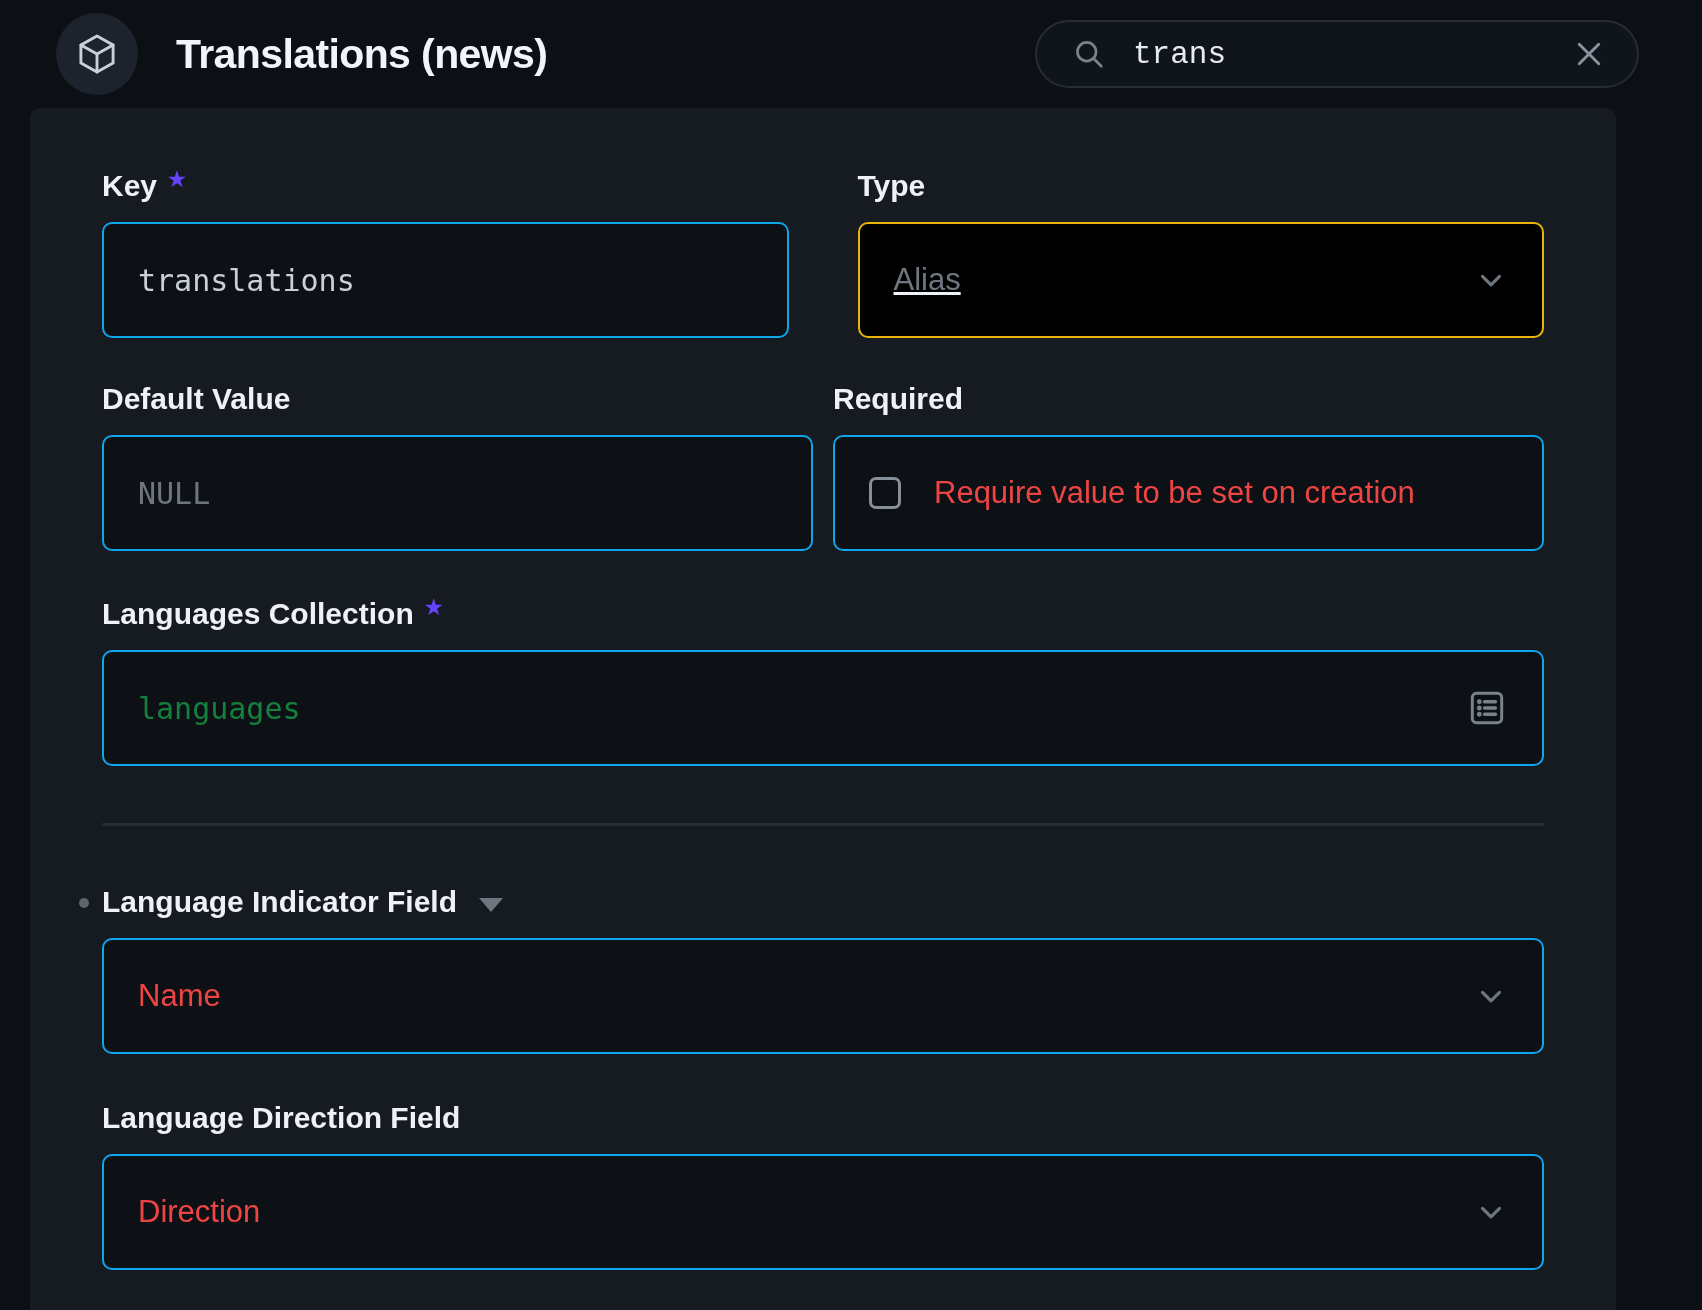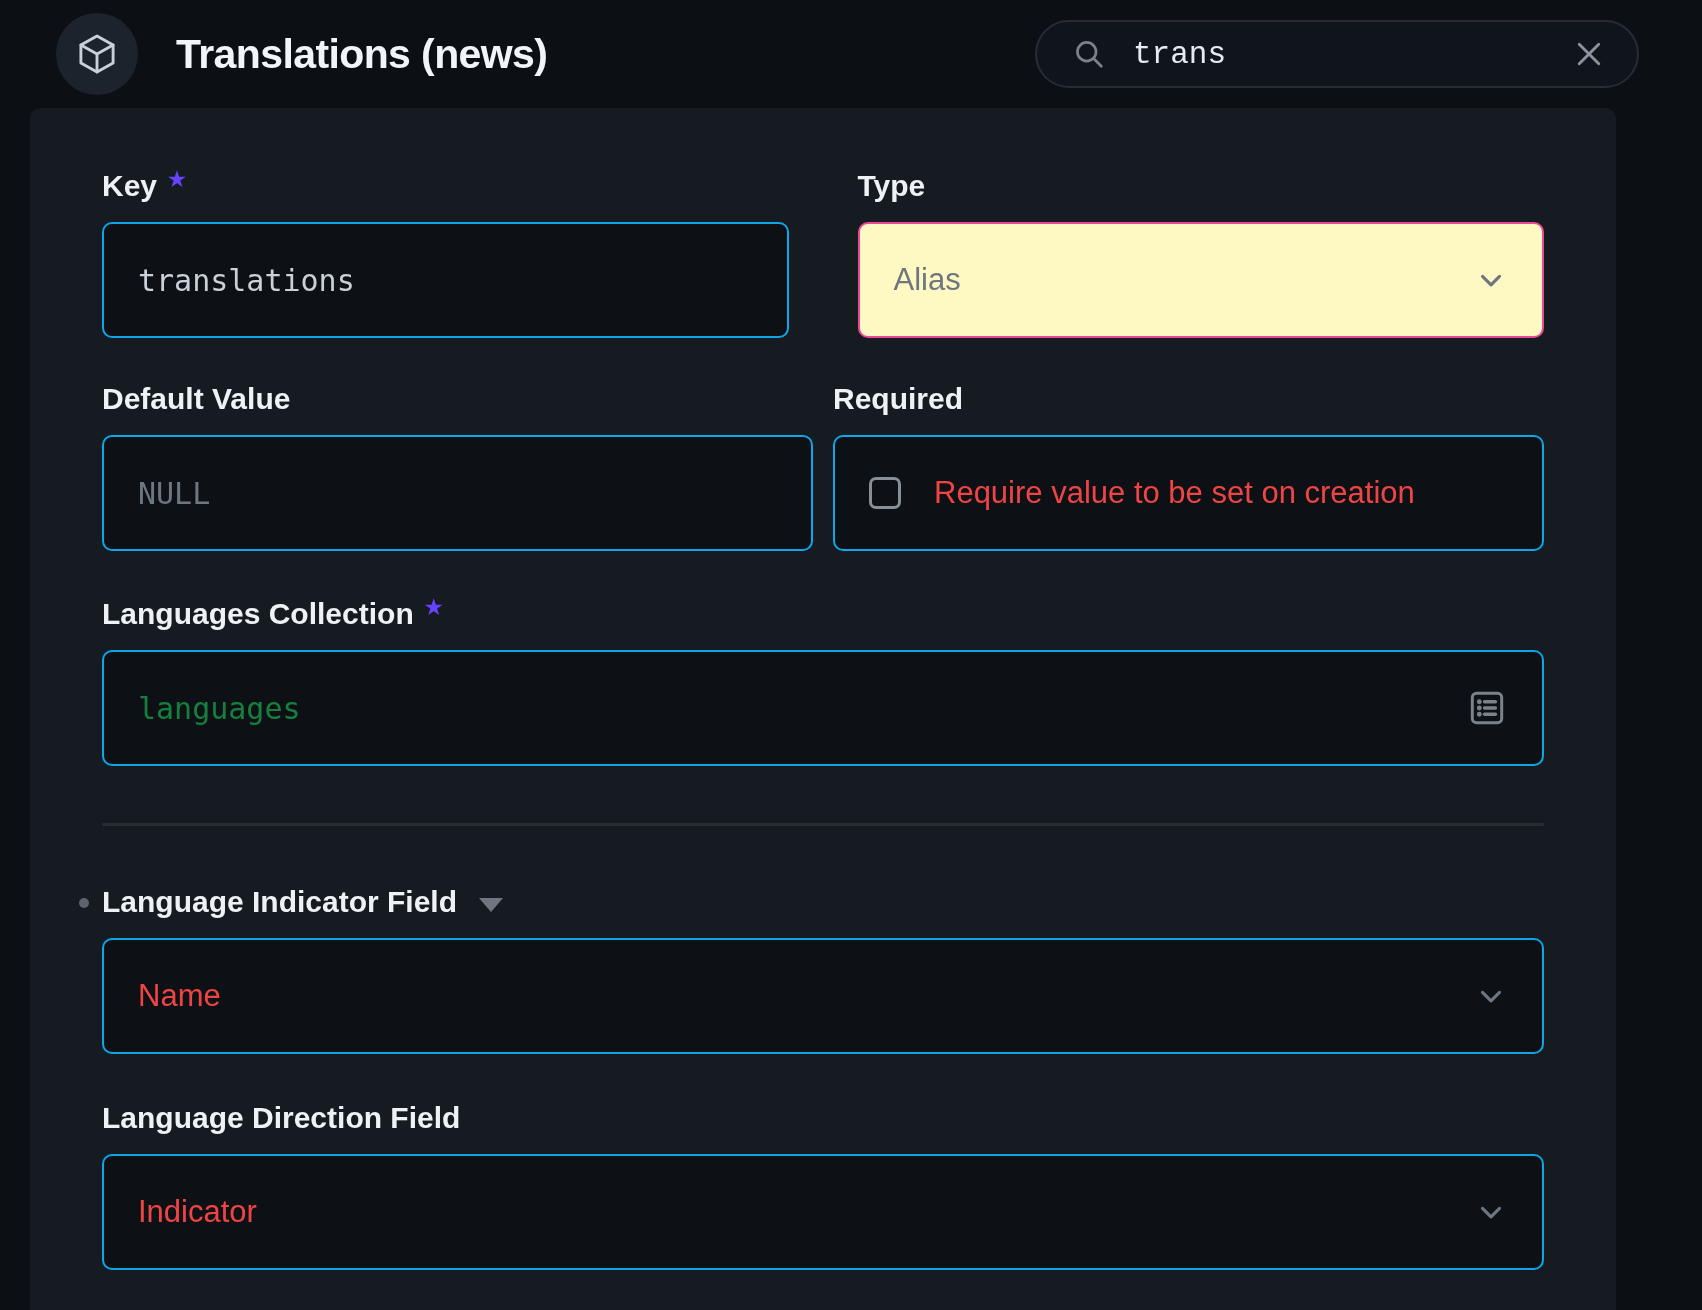--- a/index.html
+++ b/index.html
@@ -27,21 +27,21 @@
   .row-gap-a { margin-bottom:43px; }
   .row-gap-b { margin-bottom:45px;gap:20px; }
 
   .field-label { display:flex; align-items:center; font-size:30px; font-weight:600;
                  color:#eef2f7; margin-bottom:18px; line-height:36px; }
   .req-star { color:#6644ff; font-size:20px; margin-left:11px; margin-top:-14px; }
 
   .control { height:116px; border-radius:10px; display:flex; align-items:center;
              padding:0 34px; font-size:31px; }
   .filled   { background:#0d1116; border:2px solid #0ea5e9; }
-  .outlined { background:#fef9c3; border:2px solid #ec4899; }
+  .outlined { background:#000000; border:2px solid #eab308;text-decoration:underline; }
 
   .control input { flex:1; min-width:0; background:transparent; border:none; outline:none;
                    font-family:inherit; font-size:inherit; color:inherit; }
   .mono, .mono input { font-family:"DejaVu Sans Mono","Liberation Mono",monospace; font-size:30px; }
   .txt-value   { color:#c9d0d8; }
   .txt-subtle  { color:#6e7680; }
   .txt-white   { color:#ef4444; }
   .txt-purple  { color:#15803d; }
   .mono input::placeholder { color:#6e7680; }
 
@@ -181,21 +181,21 @@
     </div>
   </div>
 
   <div style="height:46px"></div>
 
   <div>
     <div class="field-label">
       <span>Language Direction Field</span>
     </div>
     <div class="control filled select">
-      <span class="txt-white">Indicator</span>
+      <span class="txt-white">Direction</span>
       <span class="trail">
         <svg width="34" height="34" viewBox="0 0 24 24" fill="none" stroke="#6e7680" stroke-width="2.2" stroke-linecap="round" stroke-linejoin="round">
           <polyline points="6,9.5 12,15.5 18,9.5"></polyline>
         </svg>
       </span>
     </div>
   </div>
 
 </div>
 

